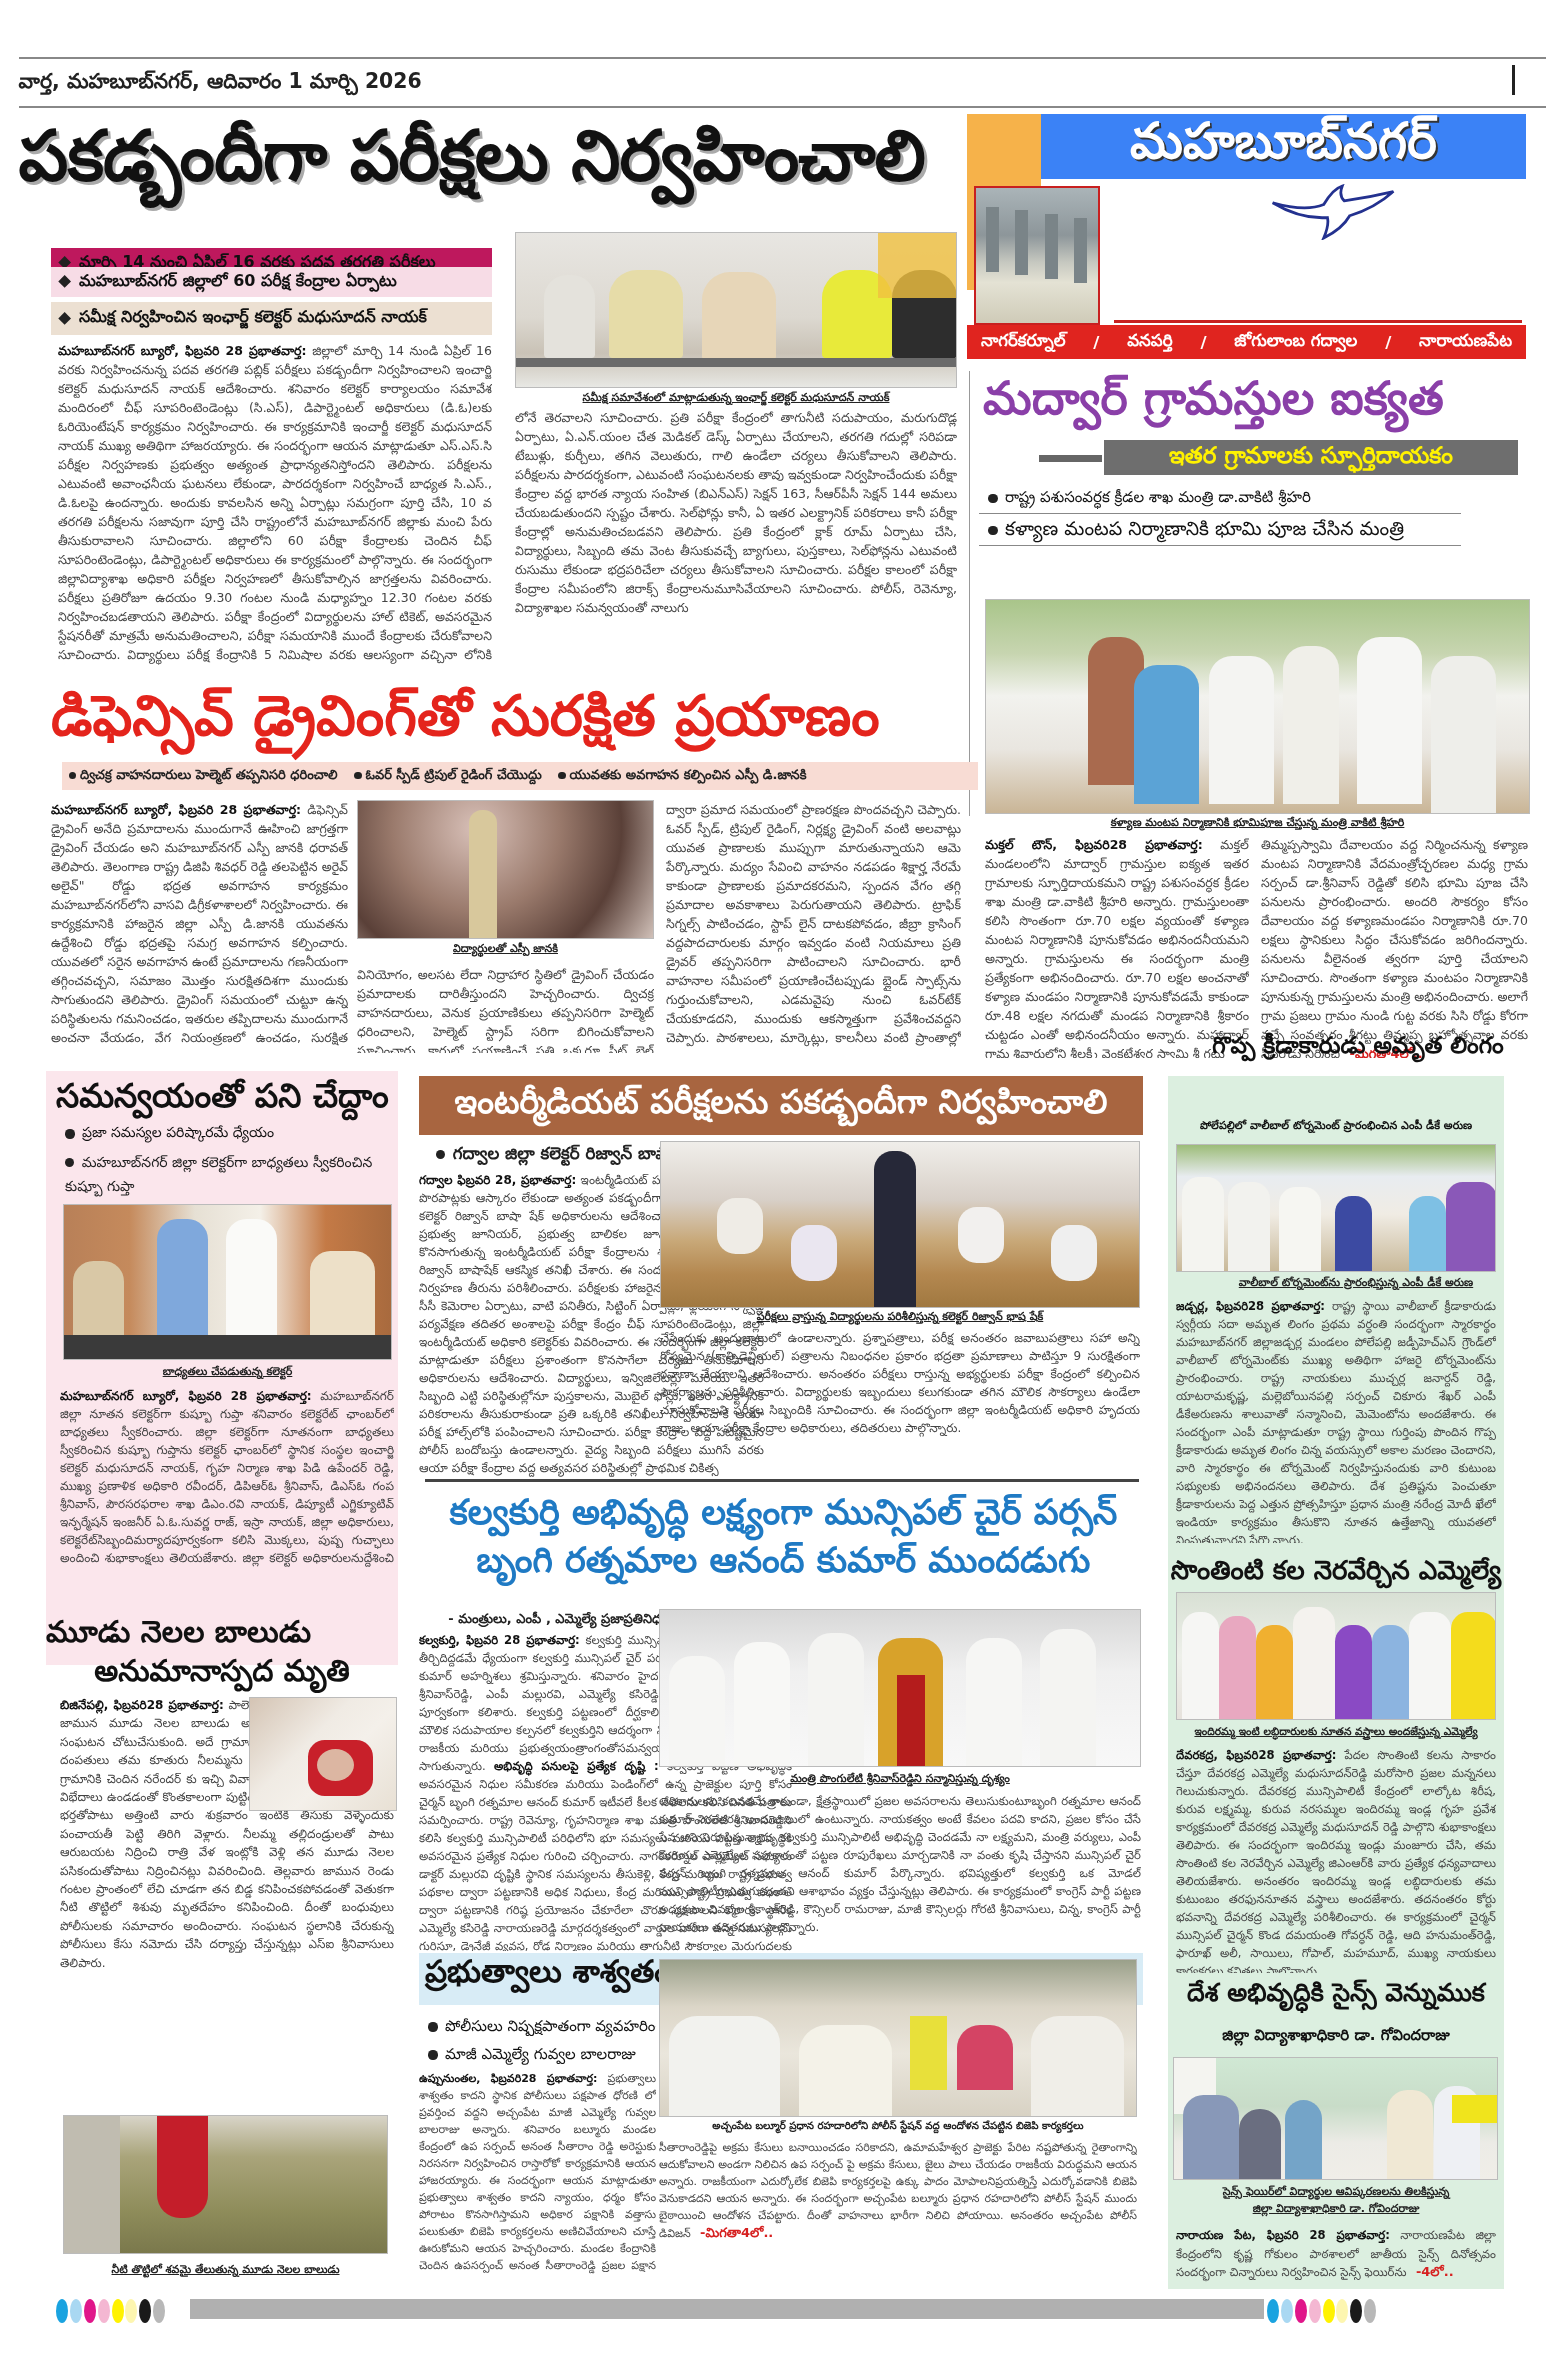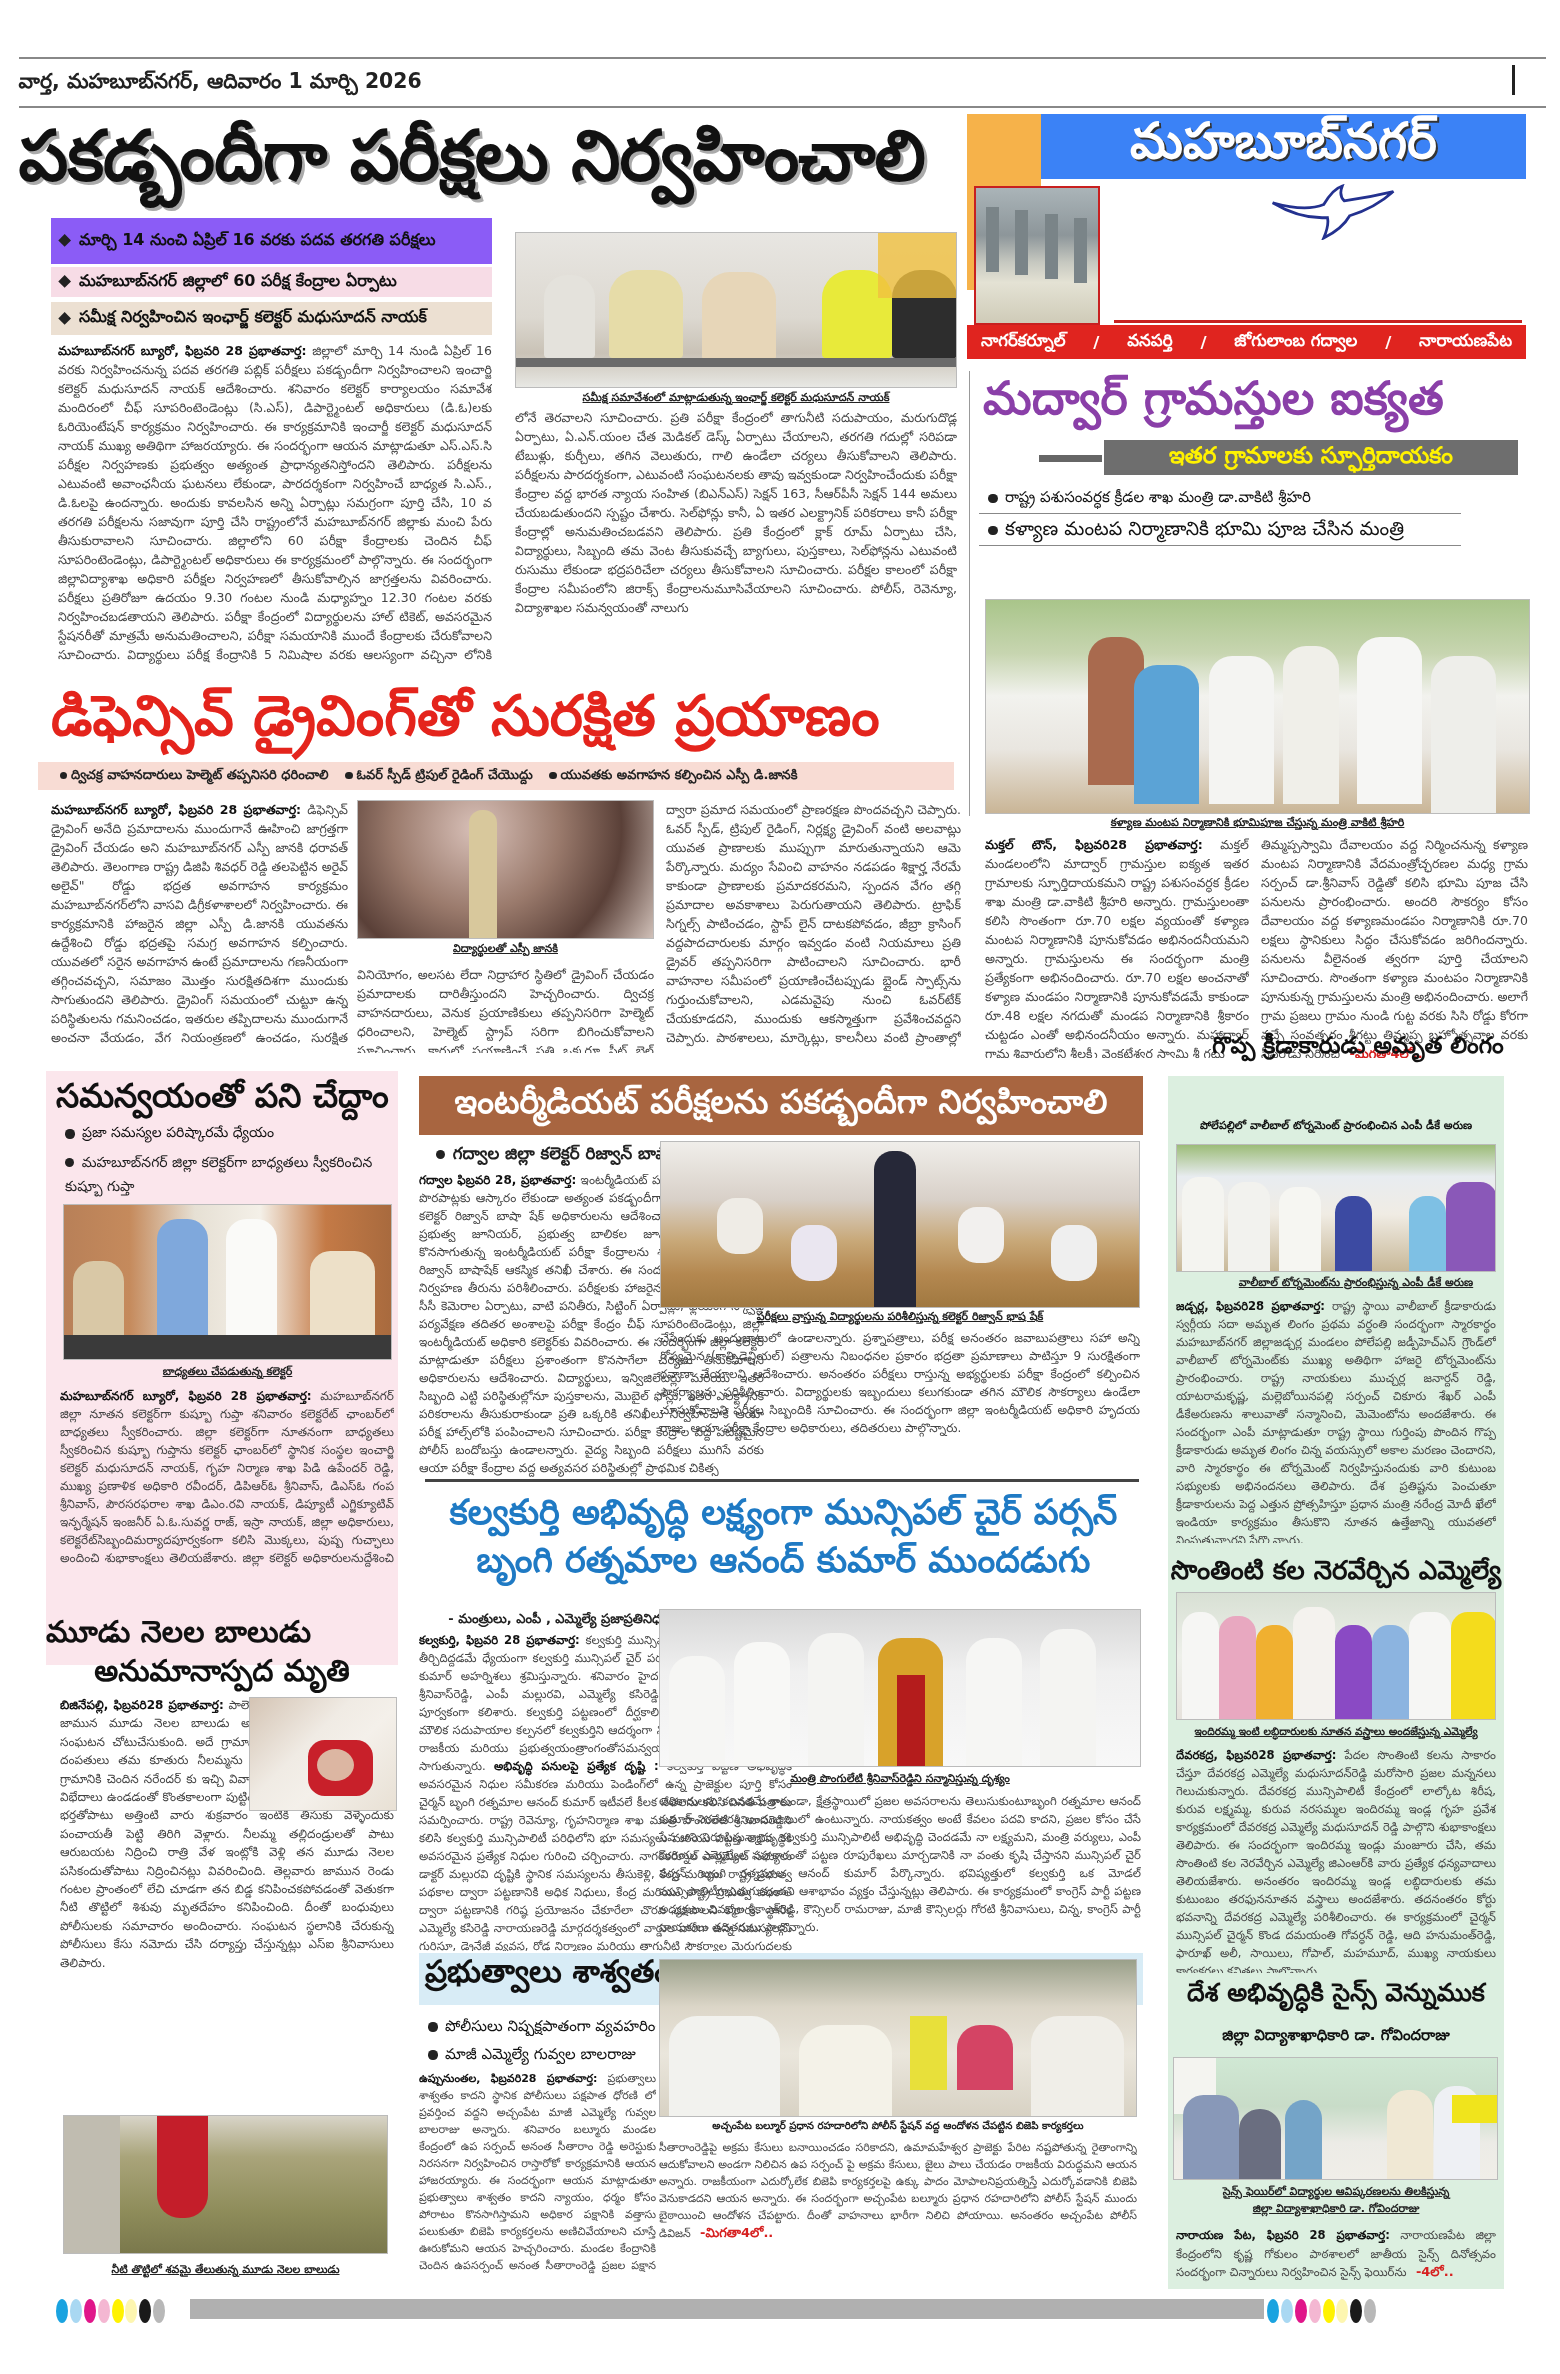--- a/index.html
+++ b/index.html
@@ -49,21 +49,21 @@
     <span>నాగర్‌కర్నూల్</span>
       <span>/</span>
     <span>వనపర్తి</span>
       <span>/</span>
     <span>జోగులాంబ గద్వాల</span>
       <span>/</span>
     <span>నారాయణపేట</span>
   </div>
 </div>
 
-<div class="bullet-row" style="left:51px;top:218px;width:441px;height:46px;background:#8b5cf6">
+<div class="bullet-row" style="left:51px;top:248px;width:441px;height:30px;background:#be185d">
     <span class="diamond"></span>
     <span>మార్చి 14 నుంచి ఏప్రిల్ 16 వరకు పదవ తరగతి పరీక్షలు</span>
   </div>
 <div class="bullet-row" style="left:51px;top:267px;width:441px;height:30px;background:#f7dce6">
     <span class="diamond"></span>
     <span>మహబూబ్‌నగర్ జిల్లాలో 60 పరీక్ష కేంద్రాల ఏర్పాటు</span>
   </div>
 <div class="bullet-row" style="left:51px;top:302px;width:441px;height:33px;background:#ece0d2">
     <span class="diamond"></span>
     <span>సమీక్ష నిర్వహించిన ఇంఛార్జ్ కలెక్టర్ మధుసూదన్ నాయక్</span>
@@ -103,21 +103,21 @@
   <div class="abs" style="left:297px;top:46px;width:56px;height:158px;background:#f0efe9;border-radius:23px 23px 0 0"></div>
   <div class="abs" style="left:371px;top:37px;width:65px;height:167px;background:#f6f6f4;border-radius:23px 23px 0 0"></div>
   <div class="abs" style="left:445px;top:56px;width:65px;height:158px;background:#eeeeea;border-radius:23px 23px 0 0"></div>
 </div>
 <div class="caption" style="left:985px;top:816px;width:545px">కళ్యాణ మంటప నిర్మాణానికి భూమిపూజ చేస్తున్న మంత్రి వాకిటి శ్రీహరి</div>
 
 <div class="abs body-text" style="left:985px;top:835px;width:264px;height:223px"><b>మక్తల్ టౌన్, ఫిబ్రవరి28 ప్రభాతవార్త:</b> <span>మక్తల్ మండలంలోని మాద్వార్ గ్రామస్తుల ఐక్యత ఇతర గ్రామాలకు స్ఫూర్తిదాయకమని రాష్ట్ర పశుసంవర్ధక క్రీడల శాఖ మంత్రి డా.వాకిటి శ్రీహరి అన్నారు. గ్రామస్తులంతా కలిసి సొంతంగా రూ.70 లక్షల వ్యయంతో కళ్యాణ మంటప నిర్మాణానికి పూనుకోవడం అభినందనీయమని అన్నారు. గ్రామస్తులను ఈ సందర్భంగా మంత్రి ప్రత్యేకంగా అభినందించారు. రూ.70 లక్షల అంచనాతో కళ్యాణ మండపం నిర్మాణానికి పూనుకోవడమే కాకుండా రూ.48 లక్షల నగదుతో మండప నిర్మాణానికి శ్రీకారం చుట్టడం ఎంతో అభినందనీయం అన్నారు. మహాద్వార్ గ్రామ శివారులోని శ్రీలక్ష్మీ వెంకటేశ్వర స్వామి శ్రీ గట్టు</span></div>
 <div class="abs body-text" style="left:1261px;top:835px;width:267px;height:223px"><span>తిమ్మప్పస్వామి దేవాలయం వద్ద నిర్మించనున్న కళ్యాణ మంటప నిర్మాణానికి వేదమంత్రోచ్ఛరణల మధ్య గ్రామ సర్పంచ్ డా.శ్రీనివాస్ రెడ్డితో కలిసి భూమి పూజ చేసి పనులను ప్రారంభించారు. అందరి సౌకర్యం కోసం దేవాలయం వద్ద కళ్యాణమండపం నిర్మాణానికి రూ.70 లక్షలు స్థానికులు సిద్ధం చేసుకోవడం జరిగిందన్నారు. పనులను వీలైనంత త్వరగా పూర్తి చేయాలని సూచించారు. సొంతంగా కళ్యాణ మంటపం నిర్మాణానికి పూనుకున్న గ్రామస్తులను మంత్రి అభినందించారు. అలాగే గ్రామ ప్రజలు గ్రామం నుండి గుట్ట వరకు సిసి రోడ్డు కోరగా వచ్చే సంవత్సరం శ్రీగట్టు తిమ్మప్ప బ్రహ్మోత్సవాల వరకు సీసీరోడ్డు నిర్మించి</span><span class="cont">-మిగతా4లో..</span></div>
 
 <div class="abs" style="left:51px;top:683px;width:909px;font-size:56px;font-weight:bold;color:#e4241c;white-space:nowrap">డిఫెన్సివ్ డ్రైవింగ్‌తో సురక్షిత ప్రయాణం</div>
-<div class="abs" style="left:38px;top:762px;width:916px;height:28px;background:#f8dcd4;display:flex;align-items:center;gap:16.7px;padding-left:22px;font-size:13px;font-weight:bold;white-space:nowrap;overflow:hidden">
+<div class="abs" style="left:62px;top:762px;width:916px;height:28px;background:#f8dcd4;display:flex;align-items:center;gap:16.7px;padding-left:7px;font-size:13px;font-weight:bold;white-space:nowrap;overflow:hidden">
   <span><span class="dot" style="width:7.4px;height:7.4px;margin-right:3.7px"></span><span>ద్విచక్ర వాహనదారులు హెల్మెట్ తప్పనిసరి ధరించాలి</span></span>
   <span><span class="dot" style="width:7.4px;height:7.4px;margin-right:3.7px"></span><span>ఓవర్ స్పీడ్ ట్రిపుల్ రైడింగ్ చేయొద్దు</span></span>
   <span><span class="dot" style="width:7.4px;height:7.4px;margin-right:3.7px"></span><span>యువతకు అవగాహన కల్పించిన ఎస్పీ డి.జానకి</span></span>
 </div>
 <div class="abs body-text" style="left:51px;top:800px;width:297px;height:250px"><b>మహబూబ్‌నగర్ బ్యూరో, ఫిబ్రవరి 28 ప్రభాతవార్త:</b> <span>డిఫెన్సివ్ డ్రైవింగ్ అనేది ప్రమాదాలను ముందుగానే ఊహించి జాగ్రత్తగా డ్రైవింగ్ చేయడం అని మహబూబ్‌నగర్ ఎస్పీ జానకి ధరావత్ తెలిపారు. తెలంగాణ రాష్ట్ర డిజిపి శివధర్ రెడ్డి తలపెట్టిన అరైవ్ అలైవ్" రోడ్డు భద్రత అవగాహన కార్యక్రమం మహబూబ్‌నగర్‌లోని వాసవి డిగ్రీకళాశాలలో నిర్వహించారు. ఈ కార్యక్రమానికి హాజరైన జిల్లా ఎస్పీ డి.జానకి యువతను ఉద్దేశించి రోడ్డు భద్రతపై సమగ్ర అవగాహన కల్పించారు. యువతలో సరైన అవగాహన ఉంటే ప్రమాదాలను గణనీయంగా తగ్గించవచ్చని, సమాజం మొత్తం సురక్షితదిశగా ముందుకు సాగుతుందని తెలిపారు. డ్రైవింగ్ సమయంలో చుట్టూ ఉన్న పరిస్థితులను గమనించడం, ఇతరుల తప్పిదాలను ముందుగానే అంచనా వేయడం, వేగ నియంత్రణలో ఉంచడం, సురక్షిత దూరం పాటించడం వంటి అలవాట్లు ప్రాణాలను కాపాడతాయని తెలిపారు. మొబైల్ ఫోన్</span></div>
 <div class="photo" style="left:357px;top:800px;width:297px;height:139px;background:radial-gradient(circle at 40% 20%,#d8c0b8 0%,#9a7a6c 40%,#5a4038 70%,#d0c0b8 100%)">
   <div class="abs" style="left:111px;top:9.3px;width:28px;height:130px;background:#d8c89c;border-radius:13px 13px 0 0"></div>
 </div>
 <div class="caption" style="left:357px;top:942px;width:297px">విద్యార్థులతో ఎస్పీ జానకి</div>
 <div class="abs body-text" style="left:357px;top:965px;width:297px;height:88px">వినియోగం, అలసట లేదా నిద్రాహార స్థితిలో డ్రైవింగ్ చేయడం ప్రమాదాలకు దారితీస్తుందని హెచ్చరించారు. ద్విచక్ర వాహనదారులు, వెనుక ప్రయాణికులు తప్పనిసరిగా హెల్మెట్ ధరించాలని, హెల్మెట్ స్ట్రాప్ సరిగా బిగించుకోవాలని సూచించారు. కారులో ప్రయాణించే ప్రతి ఒక్కరూ సీట్ బెల్ట్ ధరించడం</div>

